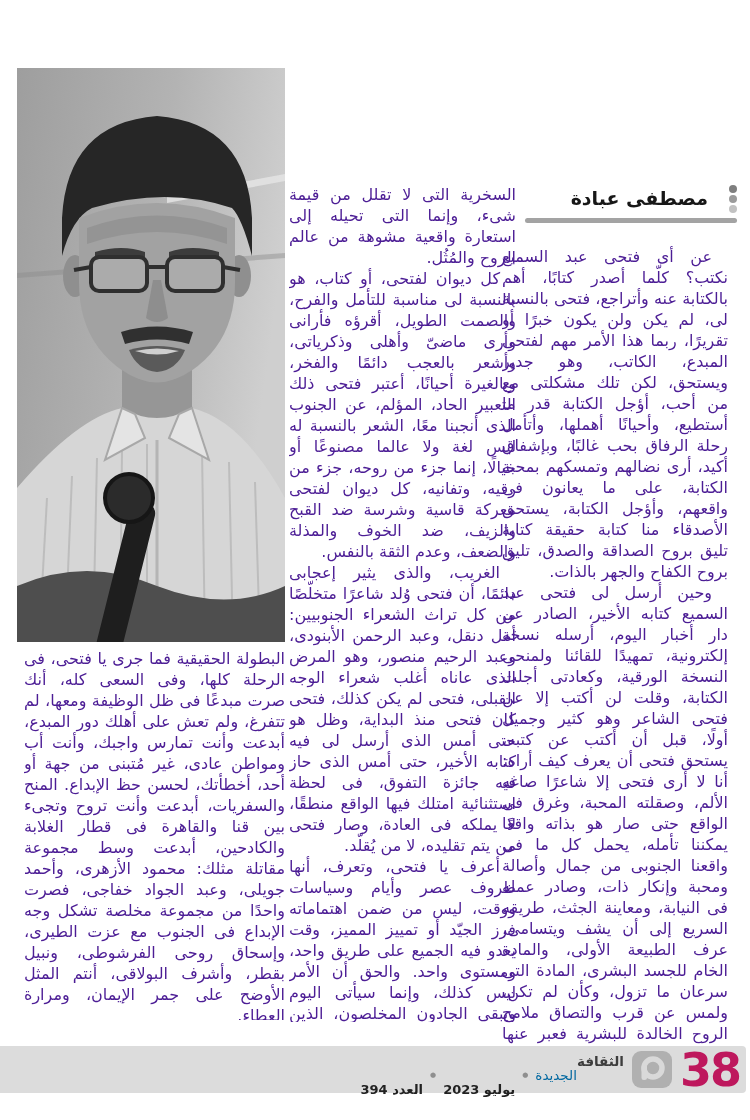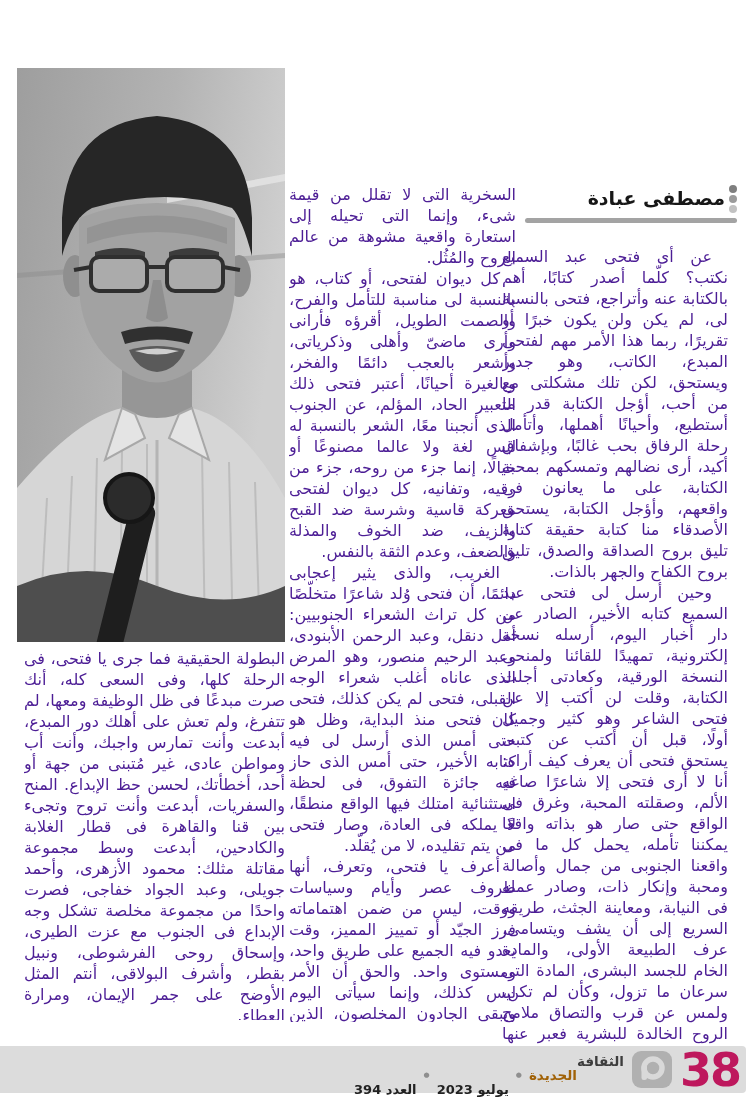--- a/index.html
+++ b/index.html
@@ -9,21 +9,21 @@
   }
   
   .headline{
     position:absolute; top:52px; right:8px; left:295px;
     text-align:right; direction:rtl;
     font-size:64px; font-weight:bold; color:#181818; line-height:110px;
     letter-spacing:0;
   }
   
   .author-block{ position:absolute; top:183px; right:13px; width:212px; direction:rtl; }
-  .author-row{ display:flex; align-items:center; gap:4px; }
+  .author-row{ display:flex; align-items:center; gap:21px; }
   .author-dots{ display:flex; flex-direction:column; gap:2px; padding-top:2px; }
   .author-dots i{ width:8px; height:8px; border-radius:50%; display:block; }
   .author-dots i:nth-child(1){ background:#7f7f7f; }
   .author-dots i:nth-child(2){ background:#9b9b9b; }
   .author-dots i:nth-child(3){ background:#c2c2c2; }
   .author-name{ font-size:19px; font-weight:bold; color:#171717; line-height:22px; }
   .author-rule{ margin-top:5px; height:4.5px; background:#a3a3a3; border-radius:3px; }
   
   .photo{ position:absolute; left:17px; top:68px; width:268px; height:574px; }
   .photo svg{ display:block; width:100%; height:100%; }
@@ -47,21 +47,21 @@
     display:flex; direction:rtl; align-items:flex-start; gap:8px;
   }
   .page-number{
     font-size:46px; font-weight:bold; color:#be185d; line-height:42px; letter-spacing:-2px;
     font-family:"DejaVu Sans", sans-serif;
   }
   .footer-logo{ width:40px; height:37px; margin-top:2px; }
   .mag-stack{ display:flex; flex-direction:row; align-items:flex-start; margin-top:4px; }
   .mag-line1{ font-size:13.5px; font-weight:bold; color:#3d3d3d; line-height:16px; }
   .mag-line2-row{ display:flex; align-items:center; gap:7px; direction:rtl; }
-  .mag-line2{ font-size:13.5px; font-weight:bold; color:#a16207; line-height:17px; }
+  .mag-line2{ font-size:13.5px; font-weight:normal; color:#0369a1; line-height:17px; }
   .sep-dot{ font-size:7px; color:#8f8f8f; line-height:17px; }
   .issue-date,.issue-number{ font-size:13px; font-weight:bold; color:#222; line-height:17px;margin-top:28px; }
 </style>
 </head>
 <body>
 
 <div class="page">
 
 
   <div class="author-block">

